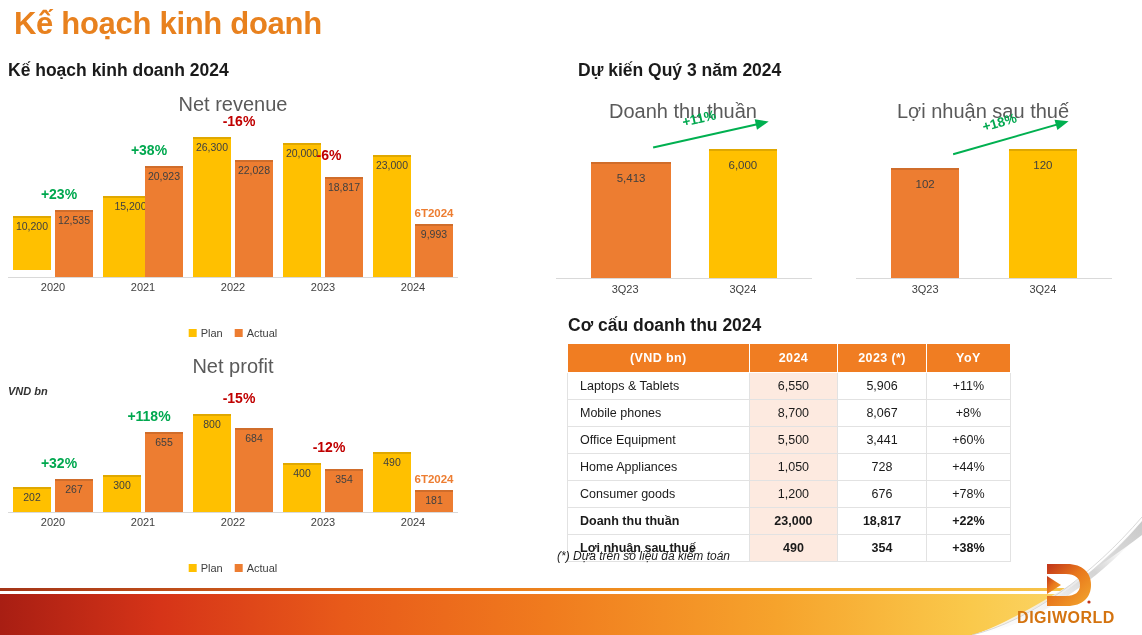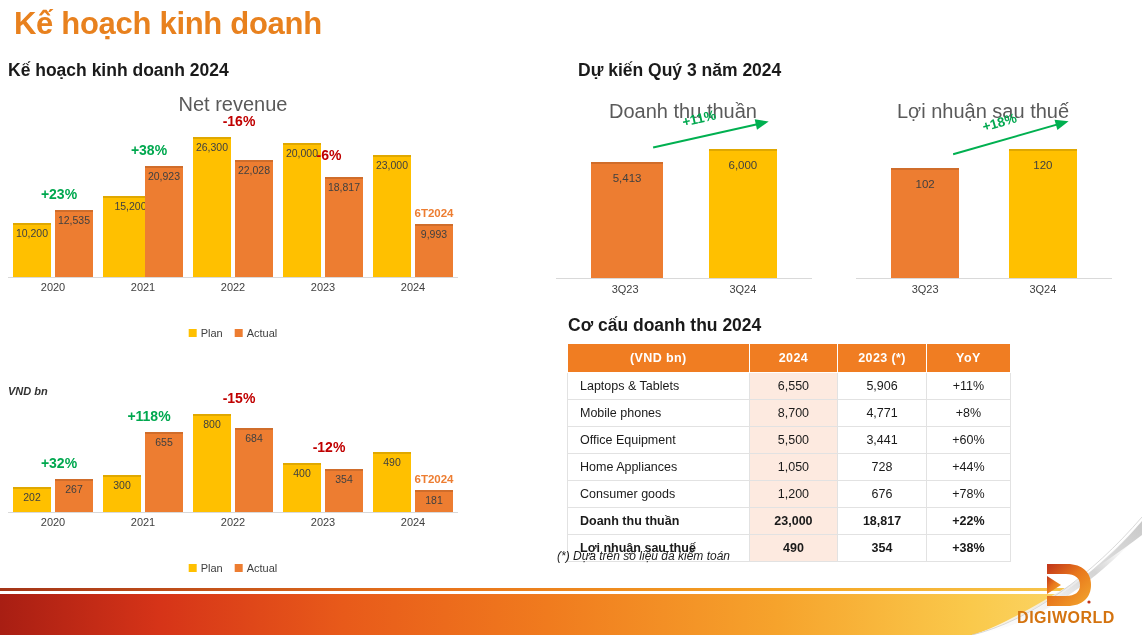--- a/index.html
+++ b/index.html
@@ -133,21 +133,21 @@
 <div class="slide">
 
   <div class="slide-title">Kế hoạch kinh doanh</div>
 
   <div class="sec-title" style="left:8px; top:60px;">Kế hoạch kinh doanh 2024</div>
 
   <div class="chart-title" style="left:8px; top:93px; width:450px;">Net revenue</div>
 
   <div class="chartbox" id="chart-net-revenue" style="left:8px; top:120px; width:450px; height:175px;">
       <div class="axis" style="top: 157px;"></div>
-      <div class="bar plan" style="left: 5px; width: 38px; height: 54.2786px; bottom: 18px; margin-top: 16px;">
+      <div class="bar plan" style="left: 5px; width: 38px; height: 54.2786px; bottom: 25px; margin-top: 16px;">
         <div class="bar-top-shade"></div>
         <div class="bar-val" style="top: 4px;">10,200</div>
       </div>
       <div class="bar actual" style="left: 47px; width: 38px; height: 66.7041px; bottom: 18px;">
         <div class="bar-top-shade"></div>
         <div class="bar-val" style="top: 4px;">12,535</div>
       </div>
       <div class="grp-label" style="left: 45px; top: 161px;">2020</div>
       <div class="pct up" style="left: 51px; top: 66.2959px;">+23%</div>
       <div class="bar plan" style="left: 95px; width: 55px; height: 80.8857px; bottom: 18px;">
@@ -195,20 +195,21 @@
     <span class="li">
       <i class="sw plan"></i>
       <span>Plan</span>
     </span>
     <span class="li">
       <i class="sw actual"></i>
       <span>Actual</span>
     </span>
   </div>
 
+  <div class="chart-title" style="left:8px; top:355px; width:450px;">Net profit</div>
   <div class="vnd-label" style="left:8px; top:385px;">VND bn</div>
 
   <div class="chartbox" id="chart-net-profit" style="left:8px; top:400px; width:450px; height:130px;">
       <div class="axis" style="top: 112px;"></div>
       <div class="bar plan" style="left: 5px; width: 38px; height: 24.7153px; bottom: 18px;">
         <div class="bar-top-shade"></div>
         <div class="bar-val" style="top: 4px;">202</div>
       </div>
       <div class="bar actual" style="left: 47px; width: 38px; height: 32.6682px; bottom: 18px;">
         <div class="bar-top-shade"></div>
@@ -266,21 +267,21 @@
       <i class="sw actual"></i>
       <span>Actual</span>
     </span>
   </div>
 
   <div class="sec-title" style="left:578px; top:60px;">Dự kiến Quý 3 năm 2024</div>
 
   <div class="chart-title" style="left:552px; top:100px; width:262px;">Doanh thu thuần</div>
   <div class="chartbox" id="chart-q3-revenue" style="left:556px; top:130px; width:256px; height:168px;">
       <div class="axis" style="top: 148px;"></div>
-      <div class="bar" style="background: rgb(237, 125, 49); left: 35.12px; width: 72px; height: 116.462px; bottom: 20px;">
+      <div class="bar" style="background: rgb(237, 125, 49); left: 35.12px; width: 80px; height: 116.462px; bottom: 20px;">
         <div class="bar-top-shade"></div>
         <div class="q-val" style="top: 10px;">5,413</div>
       </div>
       <div class="grp-label" style="left: 69.12px; top: 153px;">3Q23</div>
       <div class="bar" style="background: rgb(255, 192, 0); left: 152.88px; width: 68px; height: 129.091px; bottom: 20px;">
         <div class="bar-top-shade"></div>
         <div class="q-val" style="top: 10px;">6,000</div>
       </div>
       <div class="grp-label" style="left: 186.88px; top: 153px;">3Q24</div>
       <svg class="arrow-svg" width="256" height="168" style="left: 0px; top: 0px;">
@@ -324,21 +325,21 @@
     <tbody>
         <tr>
           <td class="lbl">Laptops &amp; Tablets</td>
           <td class="hl">6,550</td>
           <td class="">5,906</td>
           <td class="">+11%</td>
         </tr>
         <tr>
           <td class="lbl">Mobile phones</td>
           <td class="hl">8,700</td>
-          <td class="">4,771</td>
+          <td class="">8,067</td>
           <td class="">+8%</td>
         </tr>
         <tr>
           <td class="lbl">Office Equipment</td>
           <td class="hl">5,500</td>
           <td class="">3,441</td>
           <td class="">+60%</td>
         </tr>
         <tr>
           <td class="lbl">Home Appliances</td>

